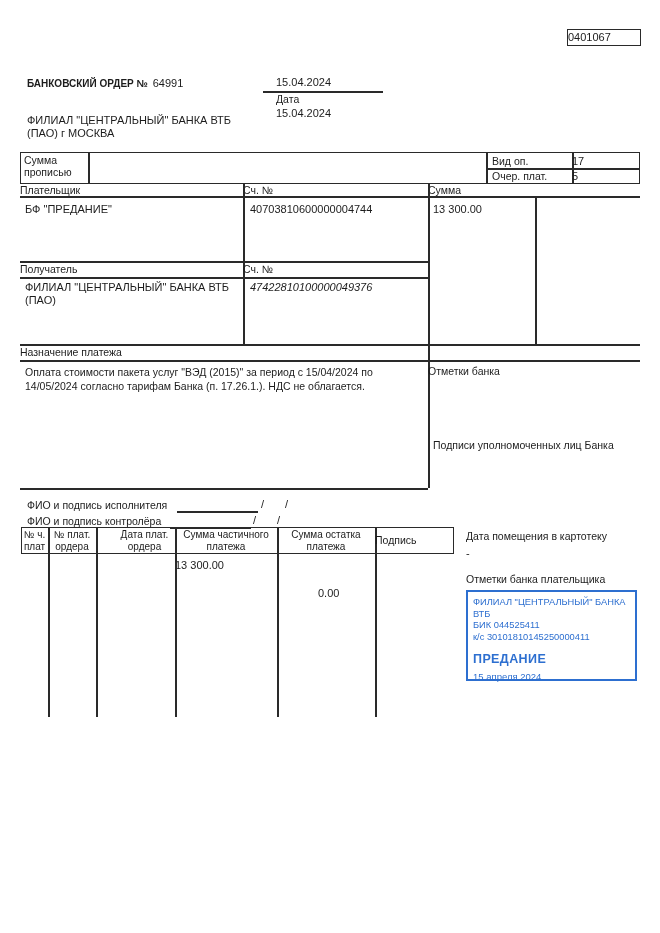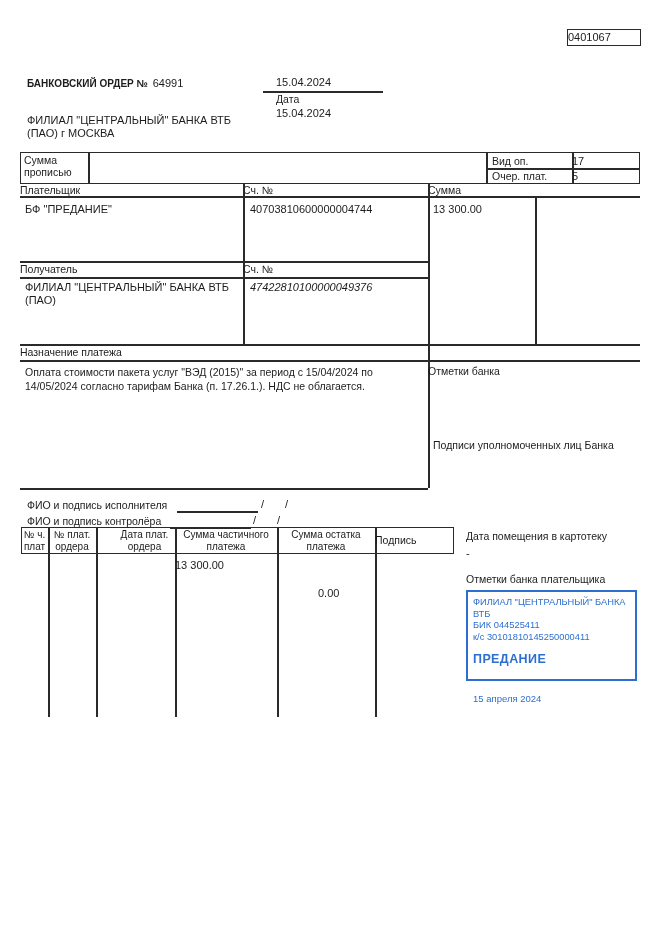--- a/index.html
+++ b/index.html
@@ -13,21 +13,21 @@
   .fs11{font-size:11px;line-height:13px;}
   .fs10{font-size:10.5px;line-height:13px;}
   .fs10 .tight{line-height:12px;}
   .th{font-size:10px;line-height:12px;text-align:center;}
   .bold{font-weight:bold;}
   .title-row{display:flex;gap:5px;align-items:baseline;}
   .stamp{position:absolute;left:466px;top:590px;width:171px;height:91px;
          border:2px solid #2d6fd0;box-sizing:border-box;color:#2d6fd0;
          padding:5px 5px;font-size:9.3px;line-height:11.5px;}
   .stamp .status{margin-top:11px;font-weight:bold;font-size:12.5px;letter-spacing:.4px;}
-  .stamp .sdate{margin-top:27px;font-size:9.5px;}
+  .stamp .sdate{margin-top:5px;font-size:9.5px;}
 </style>
 </head>
 <body>
 
 <div class="page">
 
   <div class="abs bordered center fs11" style="left:567px;top:29px;width:74px;height:17px;line-height:15px;">
     <span>0401067</span>
   </div>
 

